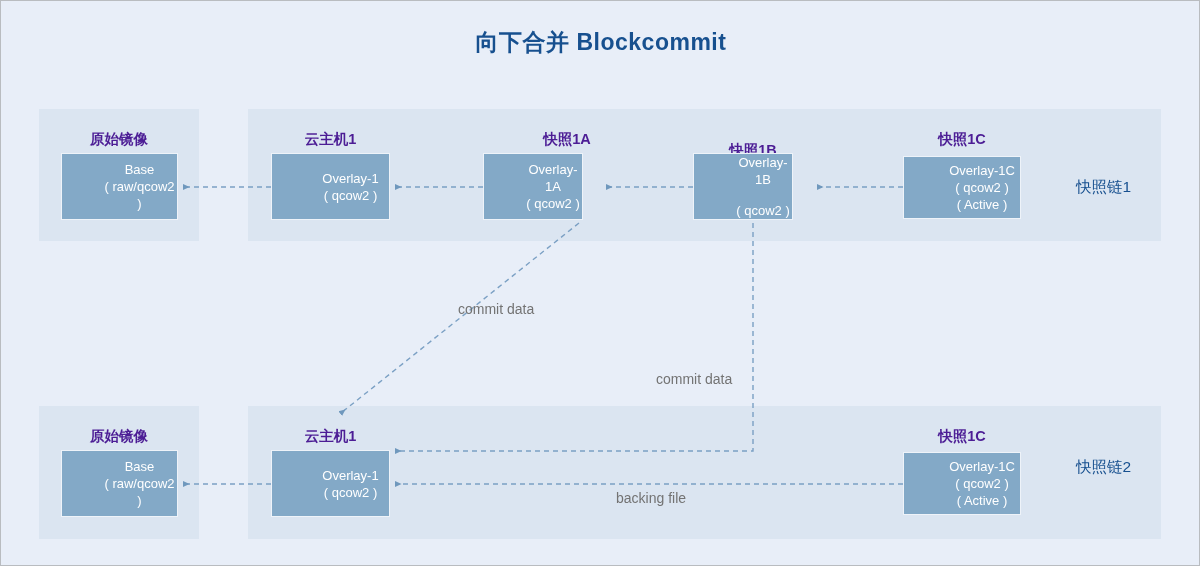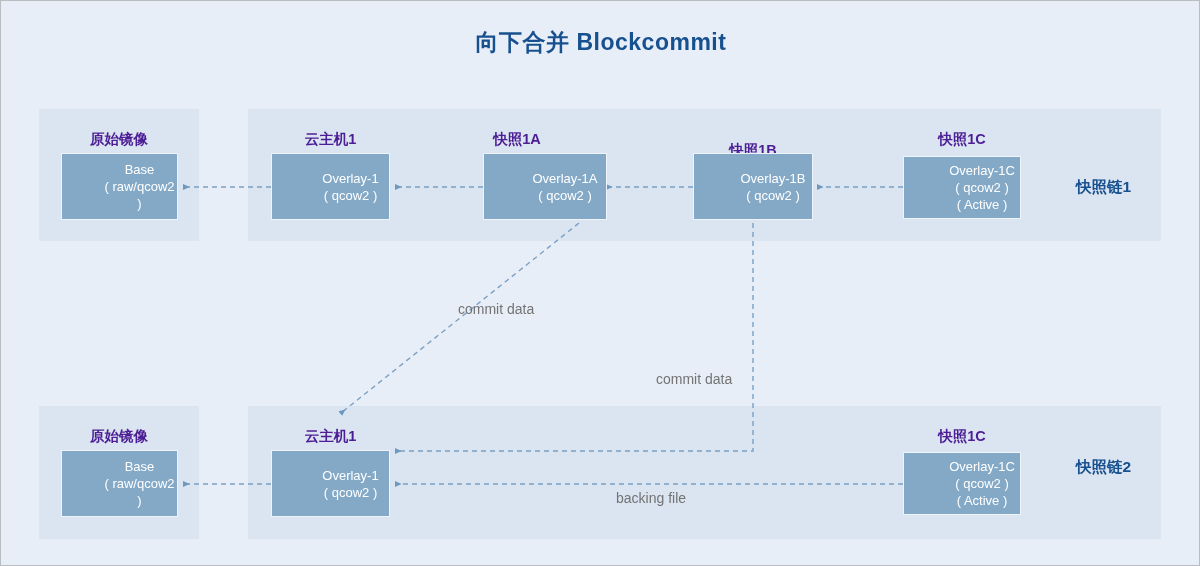--- a/index.html
+++ b/index.html
@@ -58,21 +58,21 @@
     display: flex;
     flex-direction: column;
     align-items: center;
     justify-content: center;
     text-align: center;
     padding-left: 40px;
   }
   .chain-label {
     position: absolute;
     font-size: 15.5px;
-    font-weight: bold;
+    font-weight: normal;
     color: #17508f;
     white-space: nowrap;
   }
   .edge-label {
     position: absolute;
     font-size: 14px;
     color: #737373;
     white-space: nowrap;
   }
 </style>
@@ -118,28 +118,28 @@
     <span>Base</span>
     <span>( raw/qcow2 )</span>
   </div>
 
   <div class="panel-title" style="left:270px; top:121px; width:119px;">云主机1</div>
   <div class="node" style="left:270px; top:152px; width:119px; height:67px;">
     <span>Overlay-1</span>
     <span>( qcow2 )</span>
   </div>
 
-  <div class="panel-title" style="left:456px; top:121px; width:120px;">快照1A</div>
-  <div class="node" style="left:482px; top:152px; width:124px; height:67px;">
+  <div class="panel-title" style="left:506px; top:121px; width:120px;">快照1A</div>
+  <div class="node" style="left:482px; top:152px; width:100px; height:67px;">
     <span>Overlay-1A</span>
     <span>( qcow2 )</span>
   </div>
 
   <div class="panel-title" style="left:692px; top:132px; width:120px;">快照1B</div>
-  <div class="node" style="left:692px; top:152px; width:120px; height:67px;">
+  <div class="node" style="left:692px; top:152px; width:100px; height:67px;justify-content:space-between;">
     <span>Overlay-1B</span>
     <span>( qcow2 )</span>
   </div>
 
   <div class="panel-title" style="left:902px; top:121px; width:118px;">快照1C</div>
   <div class="node" style="left:902px; top:155px; width:118px; height:63px;">
     <span>Overlay-1C</span>
     <span>( qcow2 )</span>
     <span>( Active )</span>
   </div>

